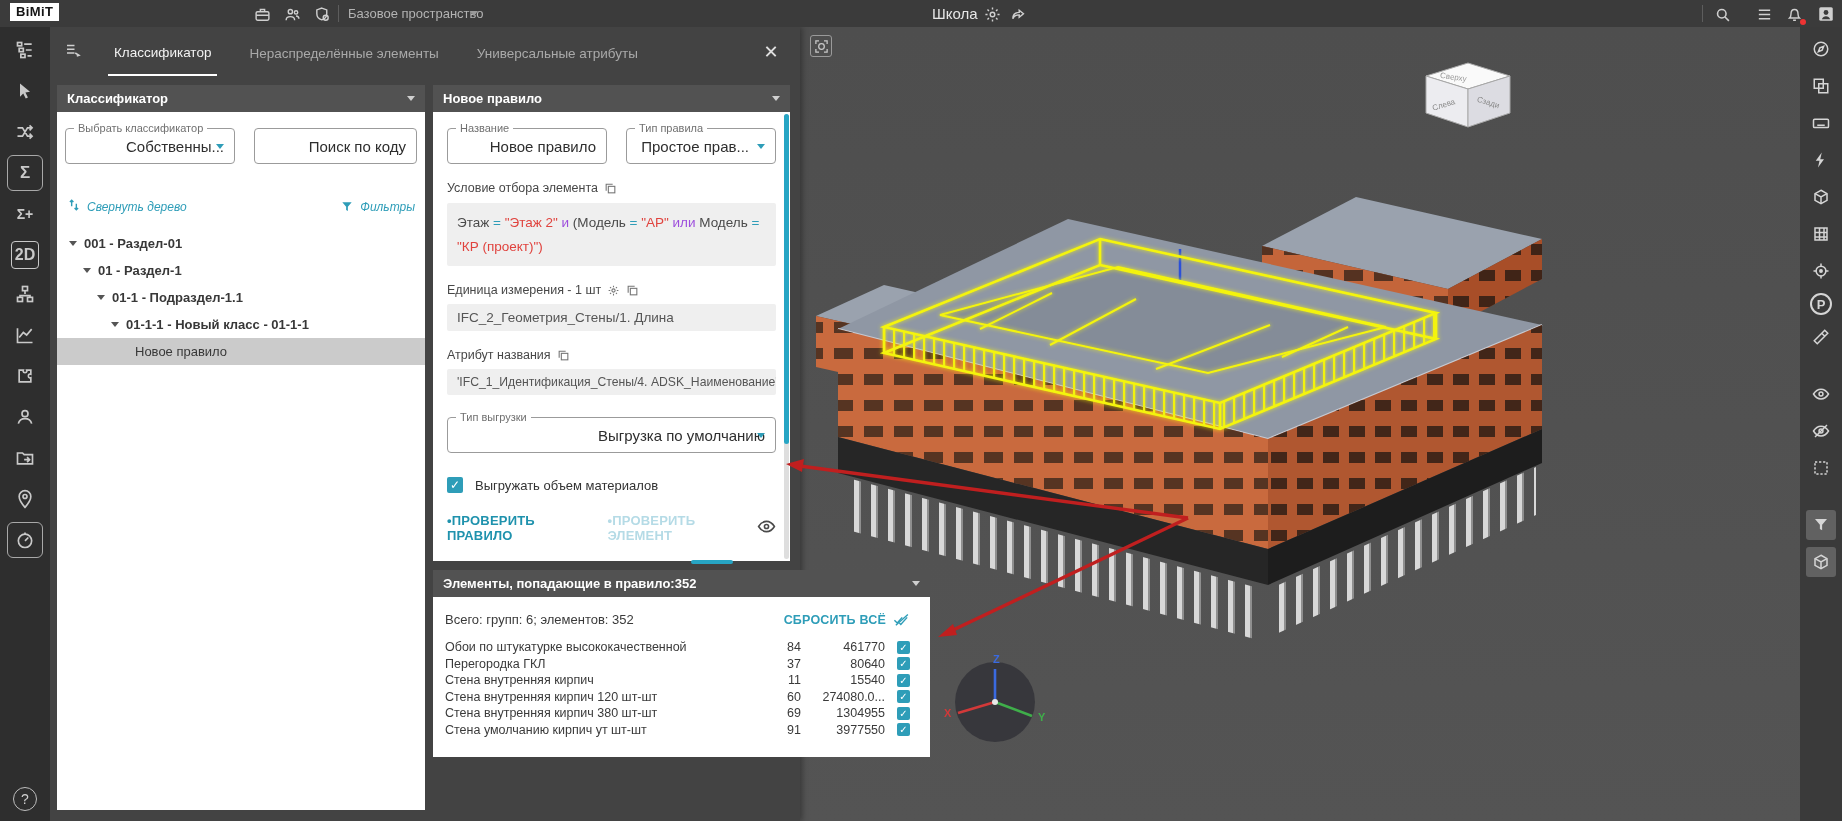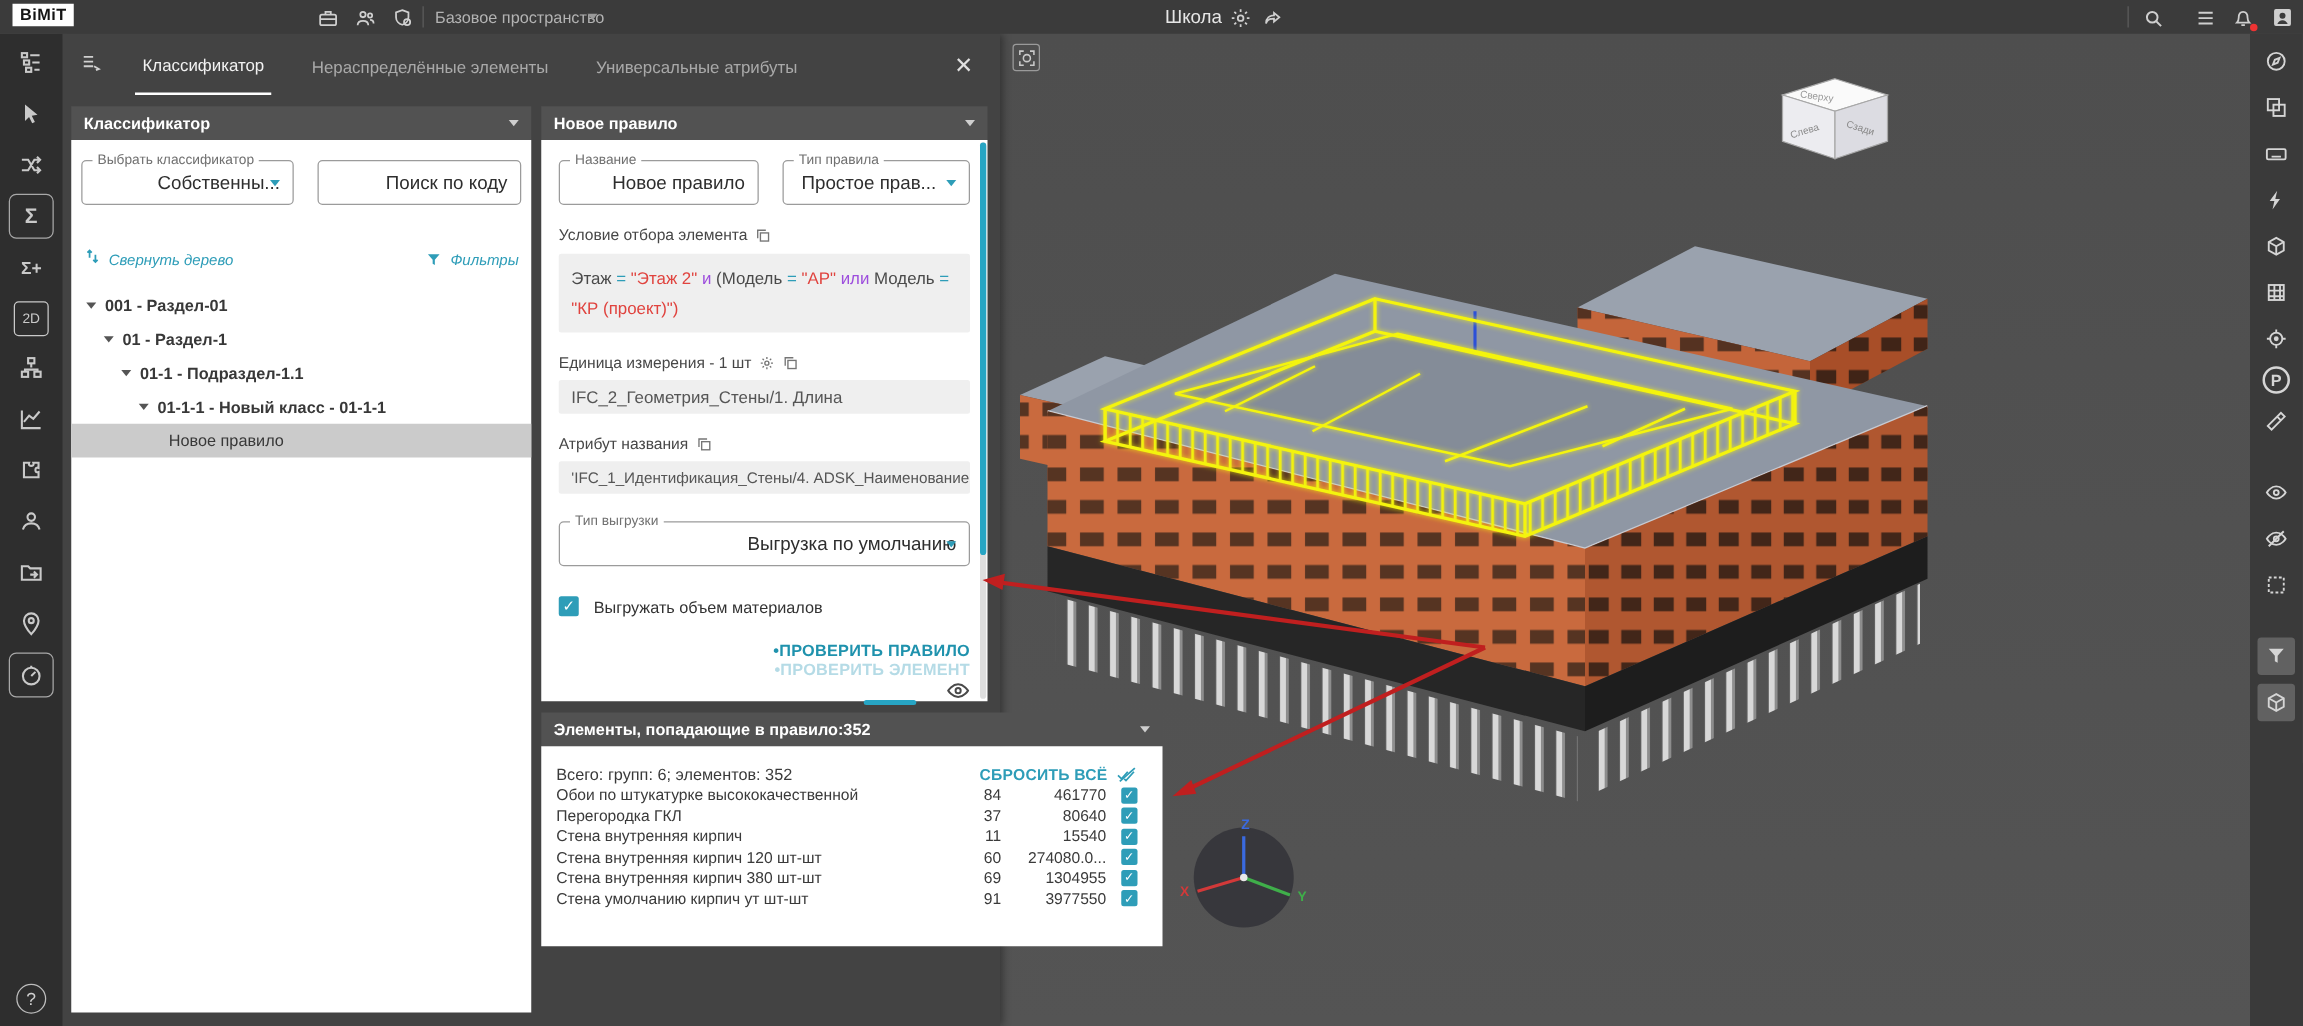--- a/index.html
+++ b/index.html
@@ -66,32 +66,32 @@
   .flabel2 svg { color:#757575; }
   .graybox { background:#efefef; margin-top:7px; padding:6px 10px; font-size:13.5px; color:#555; border-radius:2px; white-space:nowrap; overflow:hidden; }
   .condbox { background:#efefef; margin-top:8px; padding:8px 10px; font-size:13.5px; line-height:1.75; border-radius:2px; }
   .tk-name { color:#4a4a4a; } .tk-eq { color:#2e9db8; } .tk-str { color:#e0433e; } .tk-bool { color:#9d4edd; }
   .attrbox { font-size:12.2px; }
 
   .cbrow { display:flex; align-items:center; margin-top:24px; gap:12px; }
   .cb { width:16px; height:16px; background:#2e9db8; border-radius:2px; color:#fff; font-size:12px; display:flex; align-items:center; justify-content:center; }
   .cb::after { content:"✓"; }
   .cb-lbl { font-size:13px; color:#333; }
-  .btnrow { display:flex; align-items:flex-end; margin-top:20px;flex-direction:column; }
+  .btnrow { display:flex; align-items:center; margin-top:20px; }
   .btn-link { font-size:13px; font-weight:bold; letter-spacing:.2px; color:#1f92ad; }
   .btn-link.disabled { color:#b5dbe6; margin-left:10px; }
   .eye-btn { margin-left:auto; color:#4a4a4a; }
 
   .drag-handle { position:absolute; left:641px; top:533px; width:42px; height:4px; background:#27a5c4; border-radius:2px; }
 
   .elements { position:absolute; left:383px; top:543px; width:497px; }
   .elements .card { height:160px; padding:10px 20px 8px 12px; }
   .summary-row { display:flex; align-items:center; font-size:13px; color:#3a3a3a; margin-top:4px; }
   .reset-all { margin-left:auto; display:flex; align-items:center; gap:7px; color:#2e9db8; font-size:12.5px; font-weight:bold; letter-spacing:.2px;justify-content:center; }
-  .etable { margin-top:0; }
+  .etable { margin-top:11px; }
   .erow { display:flex; align-items:center; height:16.5px; font-size:12.5px; color:#3a3a3a; }
   .erow .nm { flex:1; white-space:nowrap; overflow:hidden; }
   .erow .ct { width:46px; text-align:right; }
   .erow .vl { width:84px; text-align:right; }
   .erow .cb { width:13px; height:13px; font-size:10px; margin-left:12px; }
 
   
   .viewport { position:absolute; left:800px; top:27px; width:1042px; height:794px; background:linear-gradient(#4e4e4e,#545454); z-index:1; }
   .focus-tool { position:absolute; left:10px; top:8px; width:22px; height:22px; border:1.5px solid #9a9a9a; border-radius:3px; color:#c9c9c9; display:flex; align-items:center; justify-content:center; }
   .scene { position:absolute; left:0; top:0; }
@@ -186,21 +186,21 @@
           <path d="M6 3l12 10-5.5.8 3 6-2.6 1.2-3-6L6 19z"></path>
         </svg>
     </div>
     <div class="sb-ic">
       <svg viewBox="0 0 24 24" fill="none" stroke="currentColor" stroke-width="2">
           <path d="M3 7h6l6 10h5M3 17h6l6-10h5M17.5 4l3 3-3 3M17.5 14l3 3-3 3"></path>
         </svg>
     </div>
     <div class="sb-ic active" style="font-weight:bold">Σ</div>
     <div class="sb-ic" style="font-size:14px;font-weight:bold">Σ+</div>
-    <div class="sb-ic" style="font-size:11px;font-weight:normal;border:1.5px solid #c9c9c9;border-radius:4px;width:28px;height:28px;margin:9px auto 7px">2D</div>
+    <div class="sb-ic" style="font-size:16px;font-weight:bold;border:1.5px solid #c9c9c9;border-radius:4px;width:28px;height:28px;margin:9px auto 7px">2D</div>
     <div class="sb-ic">
       <svg viewBox="0 0 24 24" fill="none" stroke="currentColor" stroke-width="2">
           <rect x="9" y="3" width="6" height="5"></rect>
           <rect x="3" y="16" width="6" height="5"></rect>
           <rect x="15" y="16" width="6" height="5"></rect>
           <path d="M12 8v4M6 16v-2h12v2"></path>
         </svg>
     </div>
     <div class="sb-ic">
       <svg viewBox="0 0 24 24" fill="none" stroke="currentColor" stroke-width="2">

